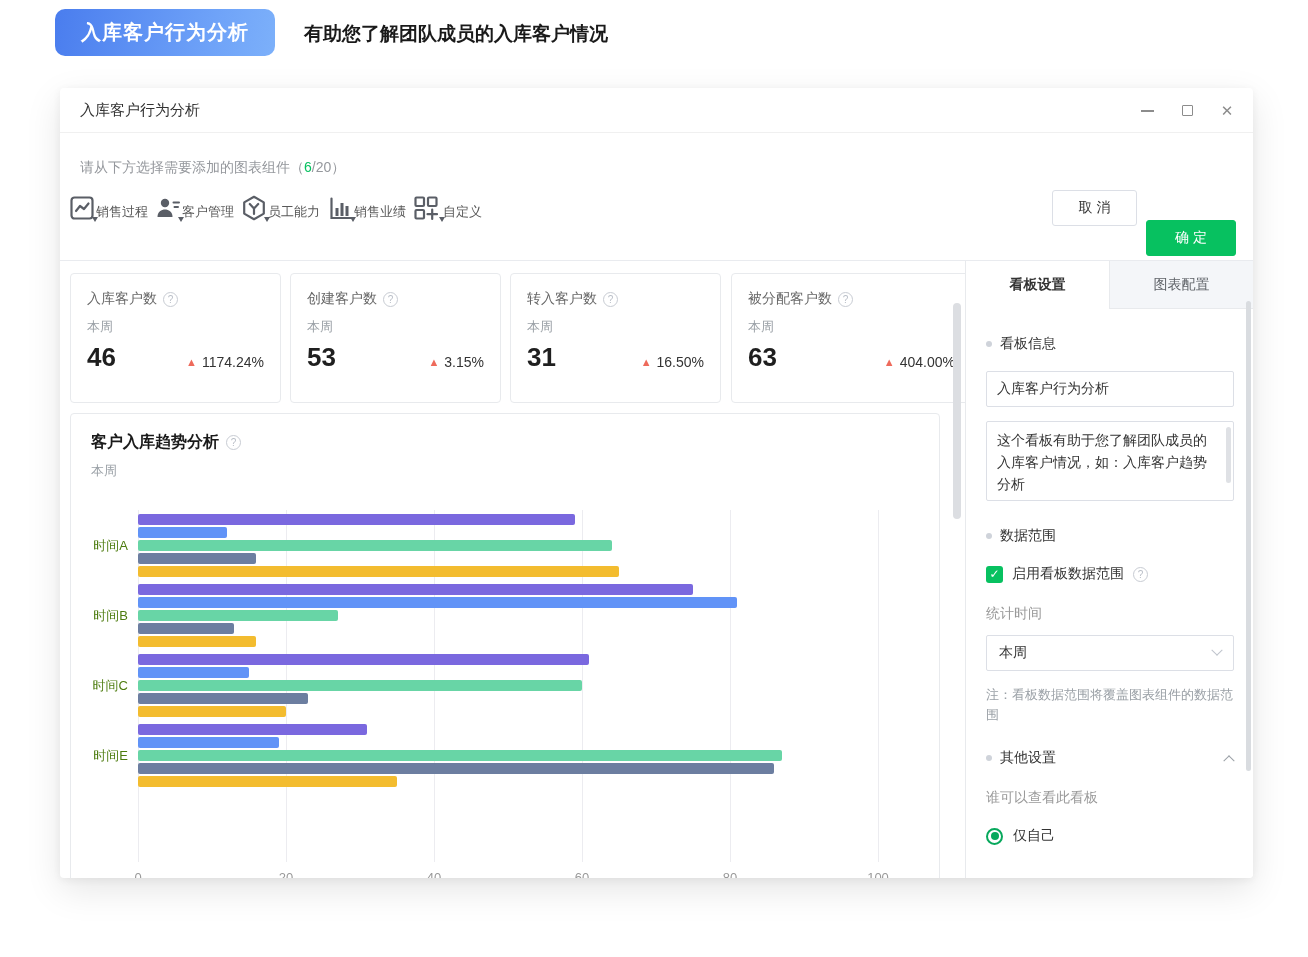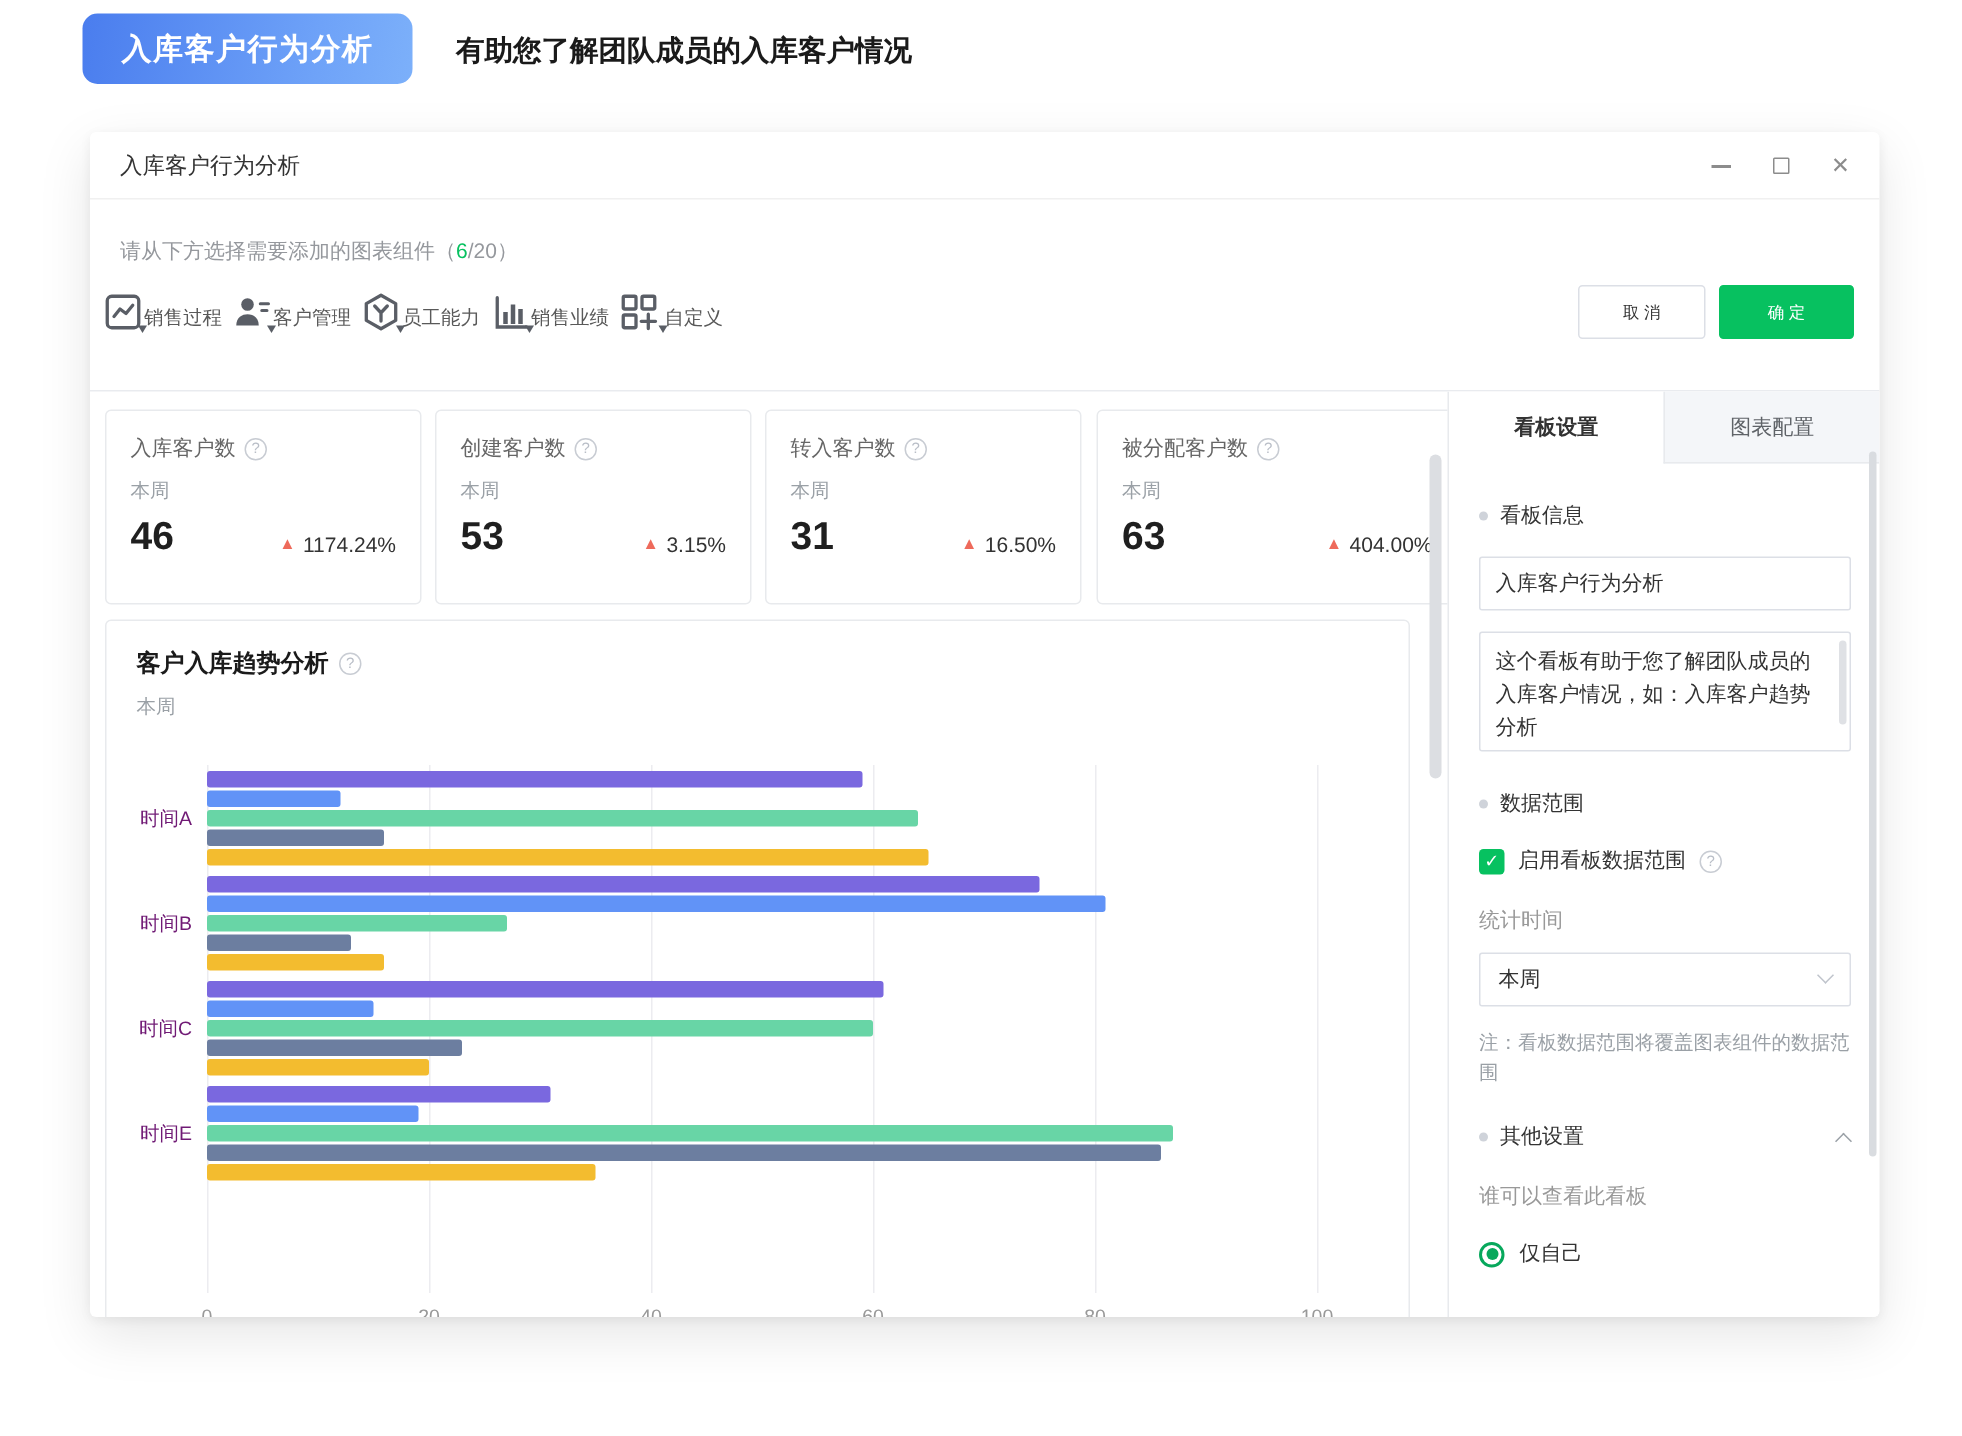--- a/index.html
+++ b/index.html
@@ -24,24 +24,24 @@
   .titlebar .dlg-title { font-size:15px; color:#333; }
   .win-controls { position:absolute; right:18px; top:0; height:45px; display:flex; align-items:center; gap:24px; }
   .win-btn { width:16px; height:16px; display:flex; align-items:center; justify-content:center; cursor:pointer; }
   .win-min-glyph { width:13px; height:2px; background:#8c8c8c; }
   .win-max-glyph { width:11px; height:11px; border:1.5px solid #8c8c8c; border-radius:1px; }
   .win-close-glyph { color:#8c8c8c; font-size:15px; line-height:1; }
 
   .subheader { position:absolute; left:0; top:45px; right:0; height:58px; }
   .prompt { position:absolute; left:20px; top:26px; font-size:14px; color:#95989d; }
   .prompt .count { color:#07C160; }
-  .btn { position:absolute; top:57px; height:36px; border-radius:3px; font-size:11px;
+  .btn { position:absolute; top:57px; height:36px; border-radius:3px; font-size:14px;
     display:flex; align-items:center; justify-content:center; cursor:pointer; }
   .btn-cancel { left:992px; width:85px; background:#fff; border:1px solid #dcdfe6; color:#333; }
-  .btn-confirm { left:1086px; width:90px; background:#07C160; border:1px solid #07C160; color:#fff; }
+  .btn-confirm { left:1086px; width:90px; background:#07C160; border:1px solid #07C160; color:#fff;margin-top:30px; }
 
   .icon-row { position:absolute; left:8px; top:106px; display:flex; }
   .tool-item { width:70px; margin-right:16px; display:flex; flex-direction:row; align-items:center; cursor:pointer; }
   .tool-icon-wrap { position:relative; width:34px; height:30px; }
   .tool-icon-wrap svg { display:block; }
   .caret-down { position:absolute; right:-2px; bottom:2px; width:0; height:0;
     border-left:3.5px solid transparent; border-right:3.5px solid transparent; border-top:5px solid #5a5e66; }
   .tool-label { margin-top:6px; font-size:13px; color:#595959; white-space:nowrap; }
 
   .main { position:absolute; left:0; top:172px; right:0; bottom:0; border-top:1px solid #e9ebef; overflow:hidden; }
@@ -63,21 +63,21 @@
   .chart-card { position:absolute; left:10px; top:152px; width:870px; height:480px; background:#fff;
     border:1px solid #e8eaed; border-radius:4px; }
   .chart-title-row { position:absolute; left:20px; top:18px; display:flex; align-items:center; gap:7px; }
   .chart-title { font-size:16px; font-weight:bold; color:#1a1a1a; }
   .chart-period { position:absolute; left:20px; top:48px; font-size:13px; color:#9aa0a6; }
   .plot { position:absolute; left:67px; top:100px; width:800px; height:360px; }
   .gridline { position:absolute; top:-4px; height:352px; width:1px; background:#ececf0; }
   .bar-group { position:relative; height:63px; margin-bottom:7px; }
   .bar-row { height:11px; margin-bottom:2px; border-radius:2px; }
   .bar-row:last-child { margin-bottom:0; }
-  .y-label { position:absolute; left:-62px; width:52px; text-align:right; font-size:13px; color:#701a75;
+  .y-label { position:absolute; left:-62px; width:52px; text-align:right; font-size:13px; color:#4d7c0f;
     top:50%; transform:translateY(-50%); }
   .x-label { position:absolute; top:356px; transform:translateX(-50%); font-size:13px; color:#999; }
 
   
   .content-scrollbar { position:absolute; left:893px; top:42px; width:8px; height:216px;
     background:#dcdee2; border-radius:4px; cursor:pointer; }
 
   
   .sidebar { position:absolute; right:0; top:0; bottom:0; width:288px; background:#fff; border-left:1px solid #e8eaed; }
   .side-tabs { display:flex; height:48px; }

